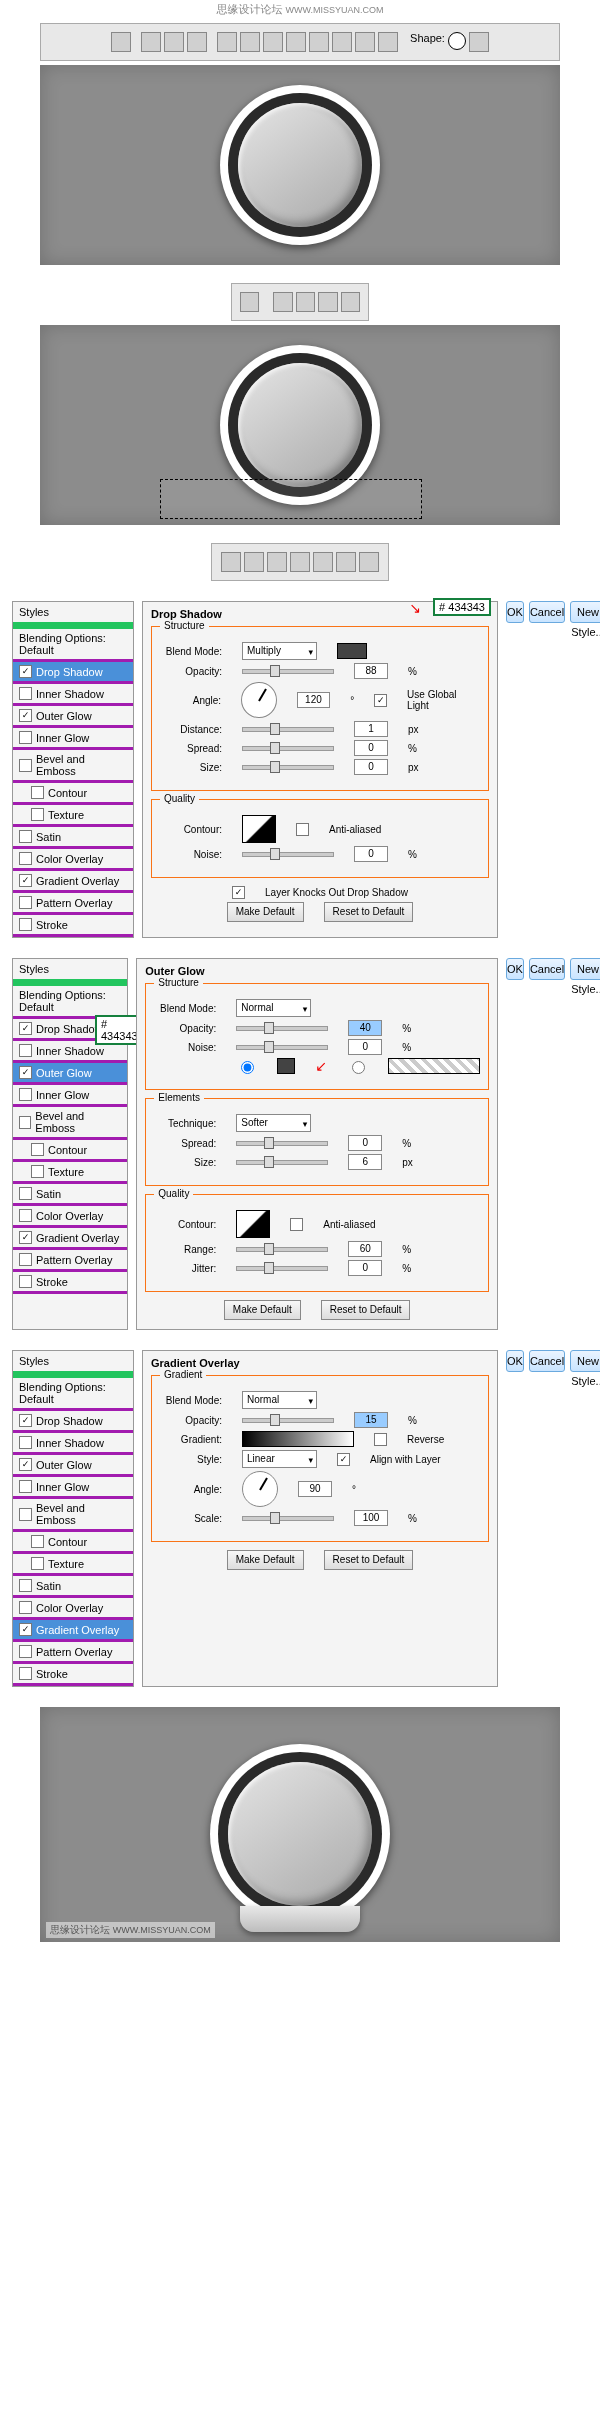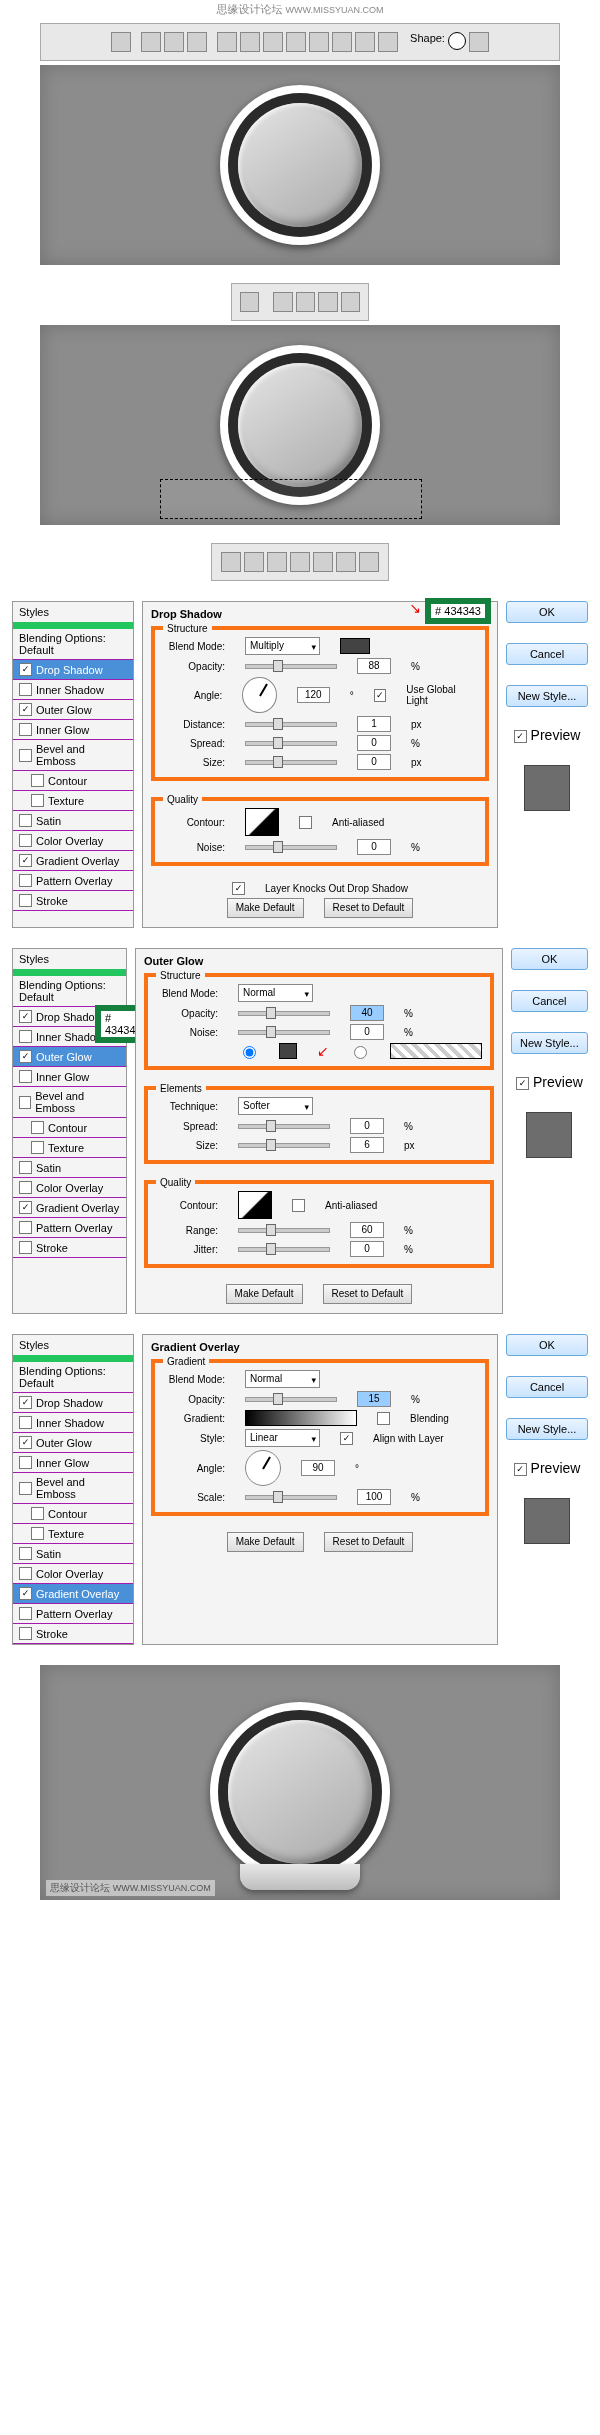--- a/index.html
+++ b/index.html
@@ -10,46 +10,46 @@
 .btn-ring{position:absolute;inset:8px;border-radius:50%;background:#2a2a2a}
 .btn-inner{position:absolute;inset:18px;border-radius:50%;background:linear-gradient(145deg,#e5e5e5,#a8a8a8);box-shadow:inset 2px 2px 4px rgba(255,255,255,.8),inset -4px -4px 10px rgba(0,0,0,.3)}
 .toolbar{display:flex;justify-content:center;gap:3px;padding:8px;background:#e8e8e8;margin:4px 40px;border:1px solid #aaa}
 .tool-ico{width:18px;height:18px;background:#d0d0d0;border:1px solid #888;display:inline-block}
 .shape-circ{width:16px;height:16px;border:1px solid #000;border-radius:50%;background:#fff;display:inline-block;vertical-align:middle}
 .marquee{position:absolute;border:1px dashed #000;background:rgba(255,255,255,.08)}
 
 .dlg{display:flex;margin:20px 12px;gap:8px;font-size:11px}
 .col-l{width:120px;border:1px solid #999;background:#f4f4f4}
 .col-l .hdr{padding:4px 6px;border-bottom:7px solid #22c55e}
-.col-l .opt{padding:3px 6px;display:flex;align-items:center;gap:4px;border-bottom:1px solid #a21caf}
+.col-l .opt{padding:3px 6px;display:flex;align-items:center;gap:4px;border-bottom:3px solid #a21caf}
 .col-l .opt.sel{background:#4a90d9;color:#fff}
 .col-l .opt.sub{padding-left:18px}
 .cbx{width:11px;height:11px;border:1px solid #777;background:#fff;display:inline-flex;align-items:center;justify-content:center;font-size:9px;line-height:1}
 .cbx.on::before{content:"✓";color:#000}
 .opt.sel .cbx.on::before{color:#000;background:#fff}
 .col-m{flex:1;border:1px solid #999;background:#f4f4f4;padding:6px 8px}
 .col-m h4{margin:0 0 6px;font-size:11px;font-weight:bold}
-.grp{border:4px solid #f97316;padding:4px 8px;margin-bottom:16px;position:relative}
+.grp{border:1px solid #f97316;padding:12px 8px;margin-bottom:8px;position:relative}
 .grp .gl{position:absolute;top:-7px;left:8px;background:#f4f4f4;padding:0 4px;font-size:10px}
 .row{display:flex;align-items:center;gap:20px;margin:3px 0;font-size:10px}
 .row label{width:62px;text-align:right}
 .sld{flex:1;height:3px;background:#ccc;position:relative;border:1px solid #999;max-width:90px}
 .sld::after{content:"";position:absolute;width:8px;height:10px;background:#ddd;border:1px solid #666;top:-5px;left:30%}
 .numbox{width:32px;height:14px;border:1px solid #888;background:#fff;text-align:center;font-size:10px;line-height:14px}
 .dd{height:16px;border:1px solid #888;background:#fff;padding:0 14px 0 4px;font-size:10px;line-height:16px;position:relative;min-width:55px}
 .dd::after{content:"▾";position:absolute;right:3px;top:1px;font-size:9px}
 .swatch{width:28px;height:14px;border:1px solid #000;display:inline-block}
 .contour-sw{width:32px;height:26px;border:1px solid #000;background:linear-gradient(135deg,#fff 48%,#000 52%)}
 .dial{width:34px;height:34px;border:1px solid #888;border-radius:50%;background:#fff;position:relative}
 .dial::after{content:"";position:absolute;width:2px;height:14px;background:#000;left:50%;top:4px;transform-origin:bottom;transform:translateX(-50%) rotate(30deg)}
-.col-r{width:82px;display:flex;flex-direction:column;gap:20px;align-items:stretch}
+.col-r{width:82px;display:flex;flex-direction:row;gap:5px;align-items:stretch}
 .winbtn{height:20px;border:1px solid #6aa9de;border-radius:3px;background:linear-gradient(#eaf4ff,#c9e4ff);font-size:11px;text-align:center;line-height:20px;cursor:pointer}
 .prev-lbl{display:flex;align-items:flex-end;gap:4px;font-size:14px;justify-content:center}
 .prev-box{width:44px;height:44px;background:#6d6d6d;border:1px solid #444;margin:2px auto}
-.hexcall{position:absolute;font-size:11px;background:#fff;padding:1px 4px;border:6px solid #15803d}
+.hexcall{position:absolute;font-size:11px;background:#fff;padding:1px 4px;border:2px solid #15803d}
 .arrow{color:#e00;font-size:14px;position:absolute}
 .flatbtn{height:18px;border:1px solid #888;background:linear-gradient(#f8f8f8,#ddd);font-size:10px;padding:0 8px;line-height:18px;display:inline-block;cursor:pointer}
 .wm{position:absolute;left:6px;bottom:4px;font-size:10px;color:#555;background:rgba(255,255,255,.5);padding:1px 4px}
 .spacer{height:14px}
 .grad-sw{width:110px;height:14px;border:1px solid #000;background:linear-gradient(90deg,#000,#fff)}
 </style>
 </head>
 <body>
 
 <div style="text-align:center;font-size:11px;color:#888;padding:2px">
@@ -467,21 +467,21 @@
       <div class="row">
           <label>Opacity:</label>
           <div class="sld"></div>
           <div class="numbox" style="background:#9cf">15</div>
           <span>%</span>
         </div>
       <div class="row">
           <label>Gradient:</label>
           <span class="grad-sw"></span>
           <span class="cbx"></span>
-          <span>Blending</span>
+          <span>Reverse</span>
         </div>
       <div class="row">
           <label>Style:</label>
           <div class="dd">Linear</div>
           <span class="cbx on"></span>
           <span>Align with Layer</span>
         </div>
       <div class="row">
           <label>Angle:</label>
           <div class="dial"></div>

